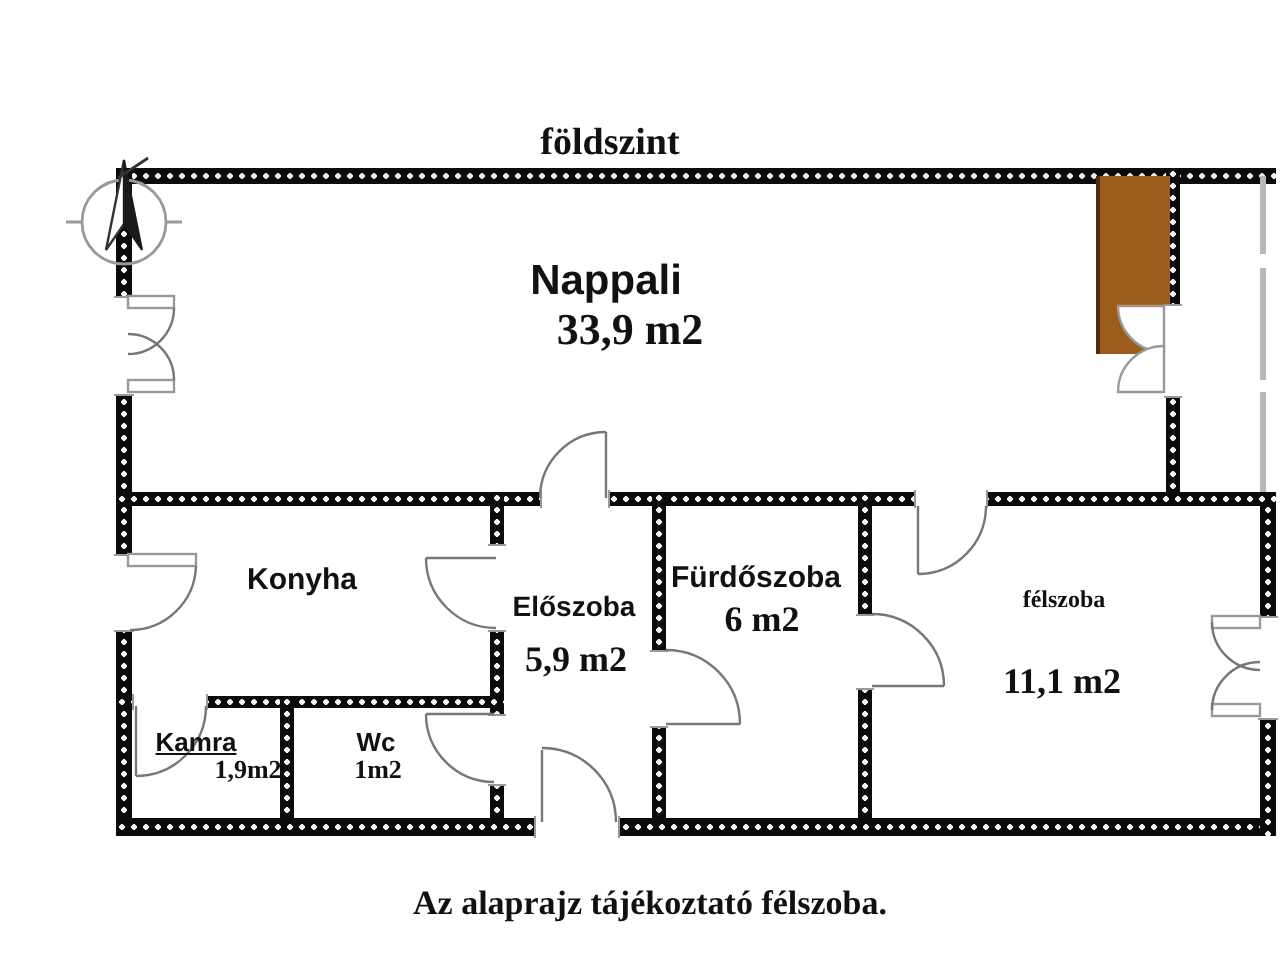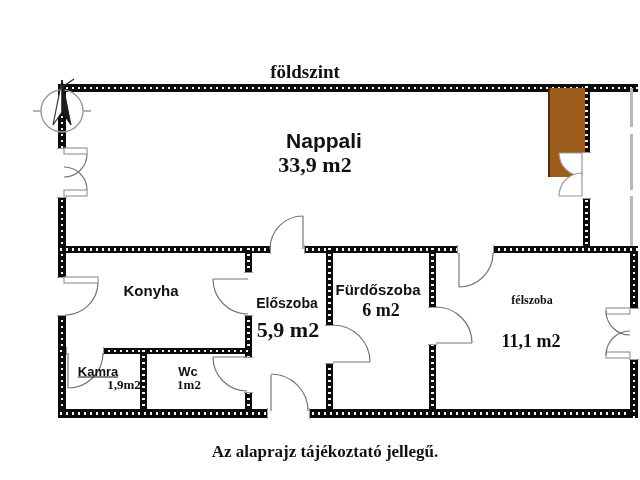--- a/index.html
+++ b/index.html
@@ -23,21 +23,21 @@
   .name{font-family:"Liberation Sans",sans-serif;}
   .area{font-family:"Liberation Serif",serif;}
   .serifname{font-family:"Liberation Serif",serif;}
 </style>
 </head>
 <body>
 
 <div id="plan">
 
   <div class="lbl serifname" style="left:305px;top:72px;font-size:19px;">földszint</div>
-  <div class="lbl serifname" style="left:325px;top:452px;font-size:17px;">Az alaprajz tájékoztató jellegű.</div>
+  <div class="lbl serifname" style="left:325px;top:452px;font-size:17px;">Az alaprajz tájékoztató félszoba.</div>
 
   <div class="wall wh" style="left:58px;top:84px;width:580px;height:8px;"></div>
   <div class="wall wv" style="left:58px;top:84px;width:8px;height:334px;"></div>
   <div class="wall wh" style="left:58px;top:409px;width:580px;height:9px;"></div>
   <div class="wall wv" style="left:630px;top:246px;width:8px;height:172px;"></div>
   <div class="wall wh" style="left:58px;top:246px;width:580px;height:7px;"></div>
   <div class="wall wv" style="left:245px;top:246px;width:7px;height:163px;"></div>
   <div class="wall wv" style="left:326px;top:246px;width:7px;height:163px;"></div>
   <div class="wall wv" style="left:429px;top:246px;width:7px;height:163px;"></div>
   <div class="wall wh" style="left:58px;top:348px;width:194px;height:6px;"></div>
@@ -109,27 +109,27 @@
 
     <g>
       <circle cx="62" cy="111" r="21" stroke="#999" stroke-width="1.4" fill="none"></circle>
       <path d="M 33 111 L 41 111 M 83 111 L 91 111" stroke="#999" stroke-width="1.4"></path>
       <polygon points="62,80 53,125 62,112" fill="#fff" stroke="#333" stroke-width="1.2"></polygon>
       <polygon points="62,80 71,125 62,112" fill="#1a1a1a" stroke="#1a1a1a" stroke-width="1"></polygon>
       <path d="M 59 89 L 74 79" stroke="#333" stroke-width="1.4" fill="none"></path>
     </g>
   </svg>
 
-  <div class="lbl name" style="left:303px;top:141px;font-size:21px;margin-left:21px;">Nappali</div>
+  <div class="lbl name" style="left:303px;top:141px;font-size:21px;">Nappali</div>
   <div class="lbl area" style="left:315px;top:165px;font-size:22px;">33,9 m2</div>
 
   <div class="lbl name" style="left:151px;top:290px;font-size:15px;">Konyha</div>
 
   <div class="lbl name" style="left:287px;top:303px;font-size:14px;">Előszoba</div>
-  <div class="lbl area" style="left:288px;top:330px;font-size:22px;">5,9 m2</div>
+  <div class="lbl area" style="left:288px;top:330px;font-size:18px;">5,9 m2</div>
 
   <div class="lbl name" style="left:378px;top:289px;font-size:15px;">Fürdőszoba</div>
   <div class="lbl area" style="left:381px;top:310px;font-size:18px;">6 m2</div>
 
   <div class="lbl serifname" style="left:532px;top:300px;font-size:12px;">félszoba</div>
   <div class="lbl area" style="left:531px;top:341px;font-size:18px;">11,1 m2</div>
 
   <div class="lbl name" style="left:98px;top:371px;font-size:13px;text-decoration:underline;">Kamra</div>
   <div class="lbl area" style="left:101px;top:385px;font-size:13px;margin-left:23px;">1,9m2</div>
 

